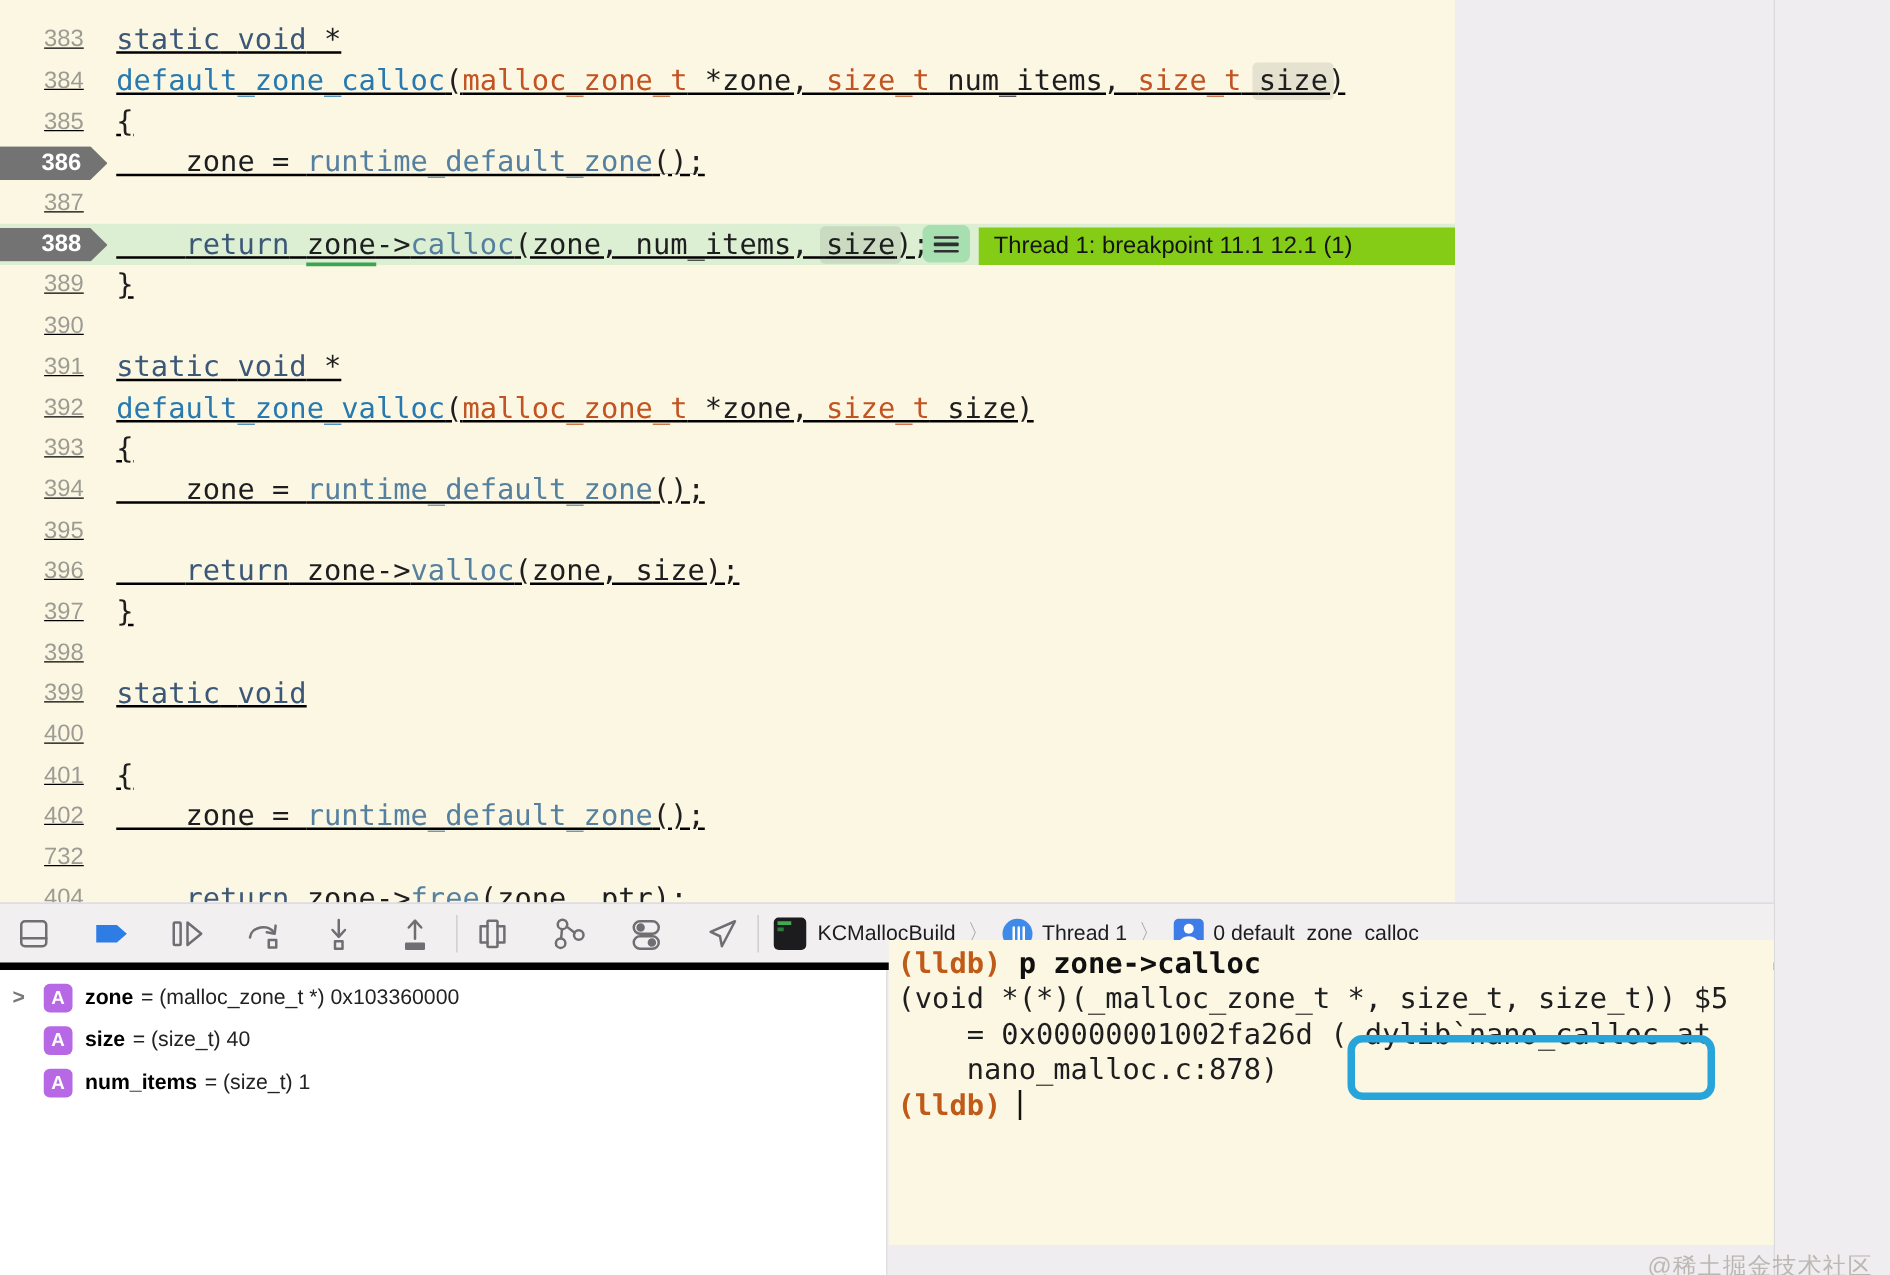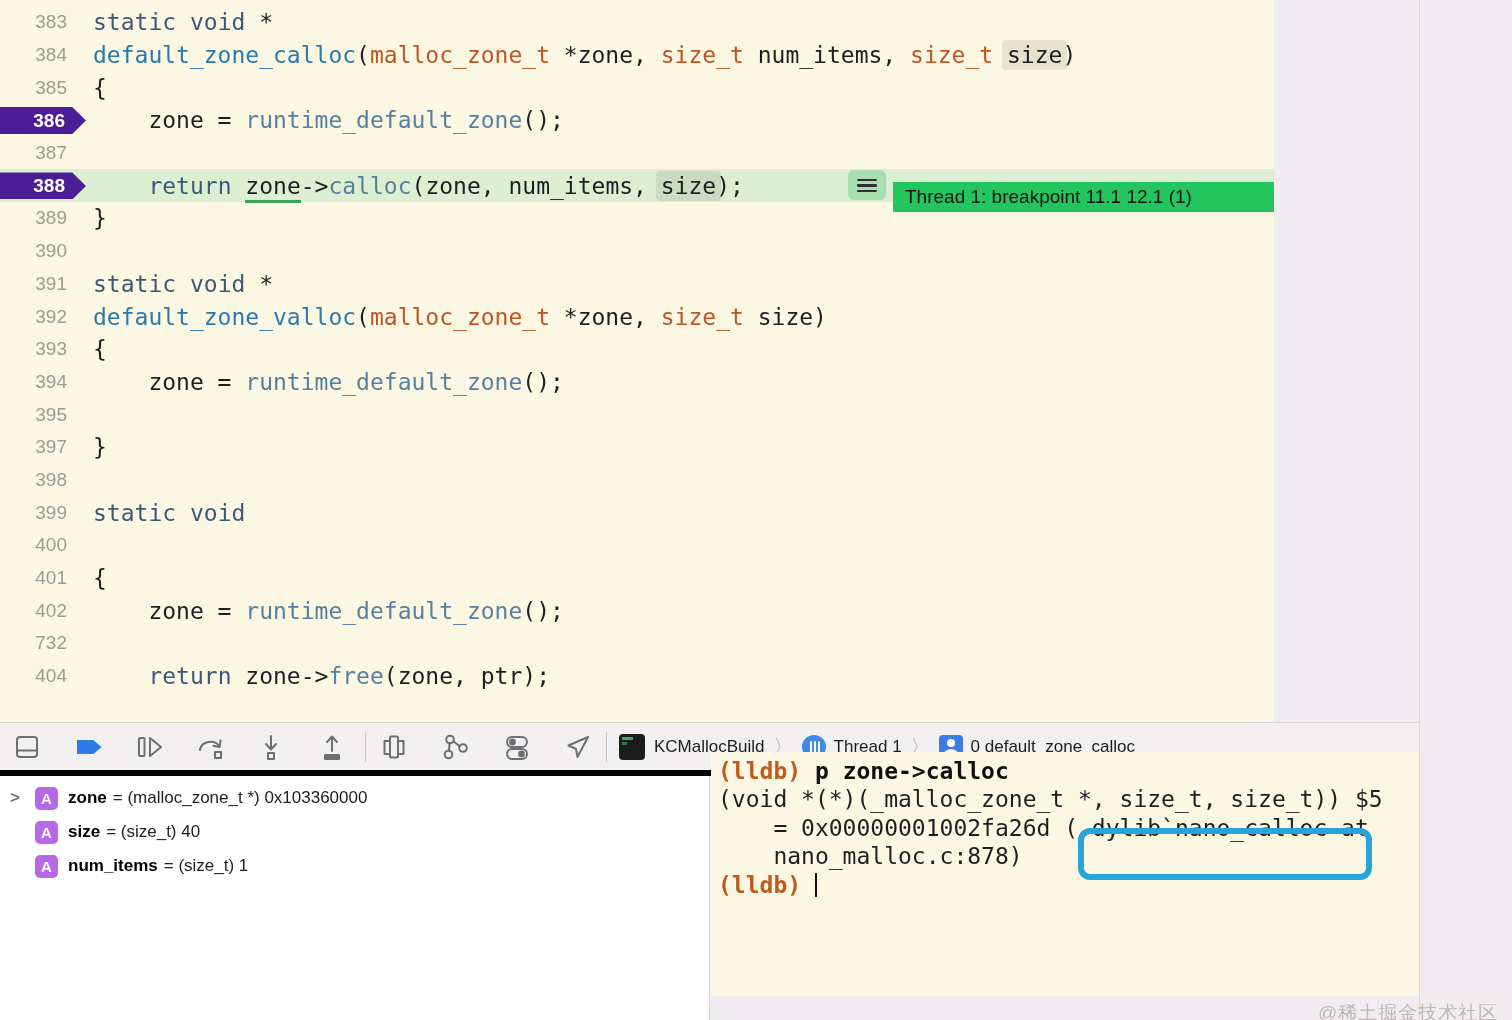--- a/index.html
+++ b/index.html
@@ -1,49 +1,49 @@
 <!DOCTYPE html>
 <html><head>
 <meta charset="utf-8">
 <style>
   * { margin:0; padding:0; box-sizing:border-box; }
   html,body { width:1512px; height:1020px; overflow:hidden; }
   body { font-family:"Liberation Sans", sans-serif; background:#EFEDF0; }
   .app { position:relative; width:1512px; height:1020px; }
 
   
-  .editor { position:absolute; left:0; top:0; width:1274px; height:722px;
-            background:#FCF7E2; padding-top:6px; overflow:hidden; }
+  .editor { position:absolute; left:0; top:0; width:1164px; height:722px;
+            background:#FCF7E2; padding-top:16px; overflow:hidden;text-decoration:underline; }
   .row { position:relative; display:flex; height:32.7px; align-items:center;
          font-family:"DejaVu Sans Mono", monospace; font-size:23px; }
   .row.exec { background:#DCEFD2; }
   .gutter { flex:0 0 86px; height:100%; position:relative;
             display:flex; align-items:center; justify-content:flex-end;
             padding-right:19px; font-family:"Liberation Sans",sans-serif;
             font-size:19px; color:#9C9B94; }
   .bp-marker { position:absolute; left:0; top:3px; width:86px; height:27px;
-               background:#4c1d95; color:#fff; font-weight:700;
+               background:#737373; color:#fff; font-weight:700;
                clip-path:polygon(0 0,84% 0,100% 50%,84% 100%,0 100%);
                display:flex; align-items:center; justify-content:flex-end;
                padding-right:21px; font-size:19px; font-family:"Liberation Sans",sans-serif; }
   .code { padding-left:7px; white-space:pre; color:#1E1E20; }
   .tk-k  { color:#3C5878; }
   .tk-fd { color:#2879AF; }
   .tk-fc { color:#55809F; }
   .tk-ty { color:#C25322; }
   .tk-p  { color:#1E1E20; }
   .tk-hl { background:rgba(70,70,80,.12); border-radius:4px; padding:2px 5px; margin:-2px -5px; }
   .tk-ul { border-bottom:3px solid #3BA552; padding-bottom:1px; }
 
   .hamburger-btn { position:absolute; right:388px; top:1px; width:38px; height:30px;
                    background:#A8DFB0; border-radius:6px; display:flex; flex-direction:column;
                    align-items:center; justify-content:center; gap:3px; cursor:pointer; }
   .hamburger-btn i { display:block; width:20px; height:2.5px; background:#2F2F31; border-radius:1px; }
-  .annotation-bar { position:absolute; right:0; top:13px; width:381px; height:30px;
-                    background:#22c55e; display:flex; align-items:center; padding-left:12px;
+  .annotation-bar { position:absolute; right:0; top:3px; width:381px; height:30px;
+                    background:#84cc16; display:flex; align-items:center; padding-left:12px;
                     font-family:"Liberation Sans",sans-serif; font-size:19px; color:#141414; }
 
   
   .right-strip { position:absolute; left:1419px; top:0; width:93px; height:1020px;
                  background:#EFEDF0; border-left:1px solid #DBD9DC; }
 
   
   .toolbar { position:absolute; left:0; top:722px; width:1419px; height:54px;
              background:#F1EFF0; border-top:1px solid #D8D6D9; border-bottom:6px solid #000000;
              display:flex; align-items:center; padding-left:13px; }
@@ -151,20 +151,24 @@
       </div>
       <div class="row">
         <span class="gutter">394</span>
         <span class="code"><span class="tk-p">    zone = </span><span class="tk-fc">runtime_default_zone</span><span class="tk-p">();</span></span>
       </div>
       <div class="row">
         <span class="gutter">395</span>
         <span class="code"></span>
       </div>
       <div class="row">
+        <span class="gutter">396</span>
+        <span class="code"><span class="tk-p">    </span><span class="tk-k">return</span><span class="tk-p"> zone-&gt;</span><span class="tk-fc">valloc</span><span class="tk-p">(zone, size);</span></span>
+      </div>
+      <div class="row">
         <span class="gutter">397</span>
         <span class="code"><span class="tk-p">}</span></span>
       </div>
       <div class="row">
         <span class="gutter">398</span>
         <span class="code"></span>
       </div>
       <div class="row">
         <span class="gutter">399</span>
         <span class="code"><span class="tk-k">static</span><span class="tk-p"> </span><span class="tk-k">void</span></span>

